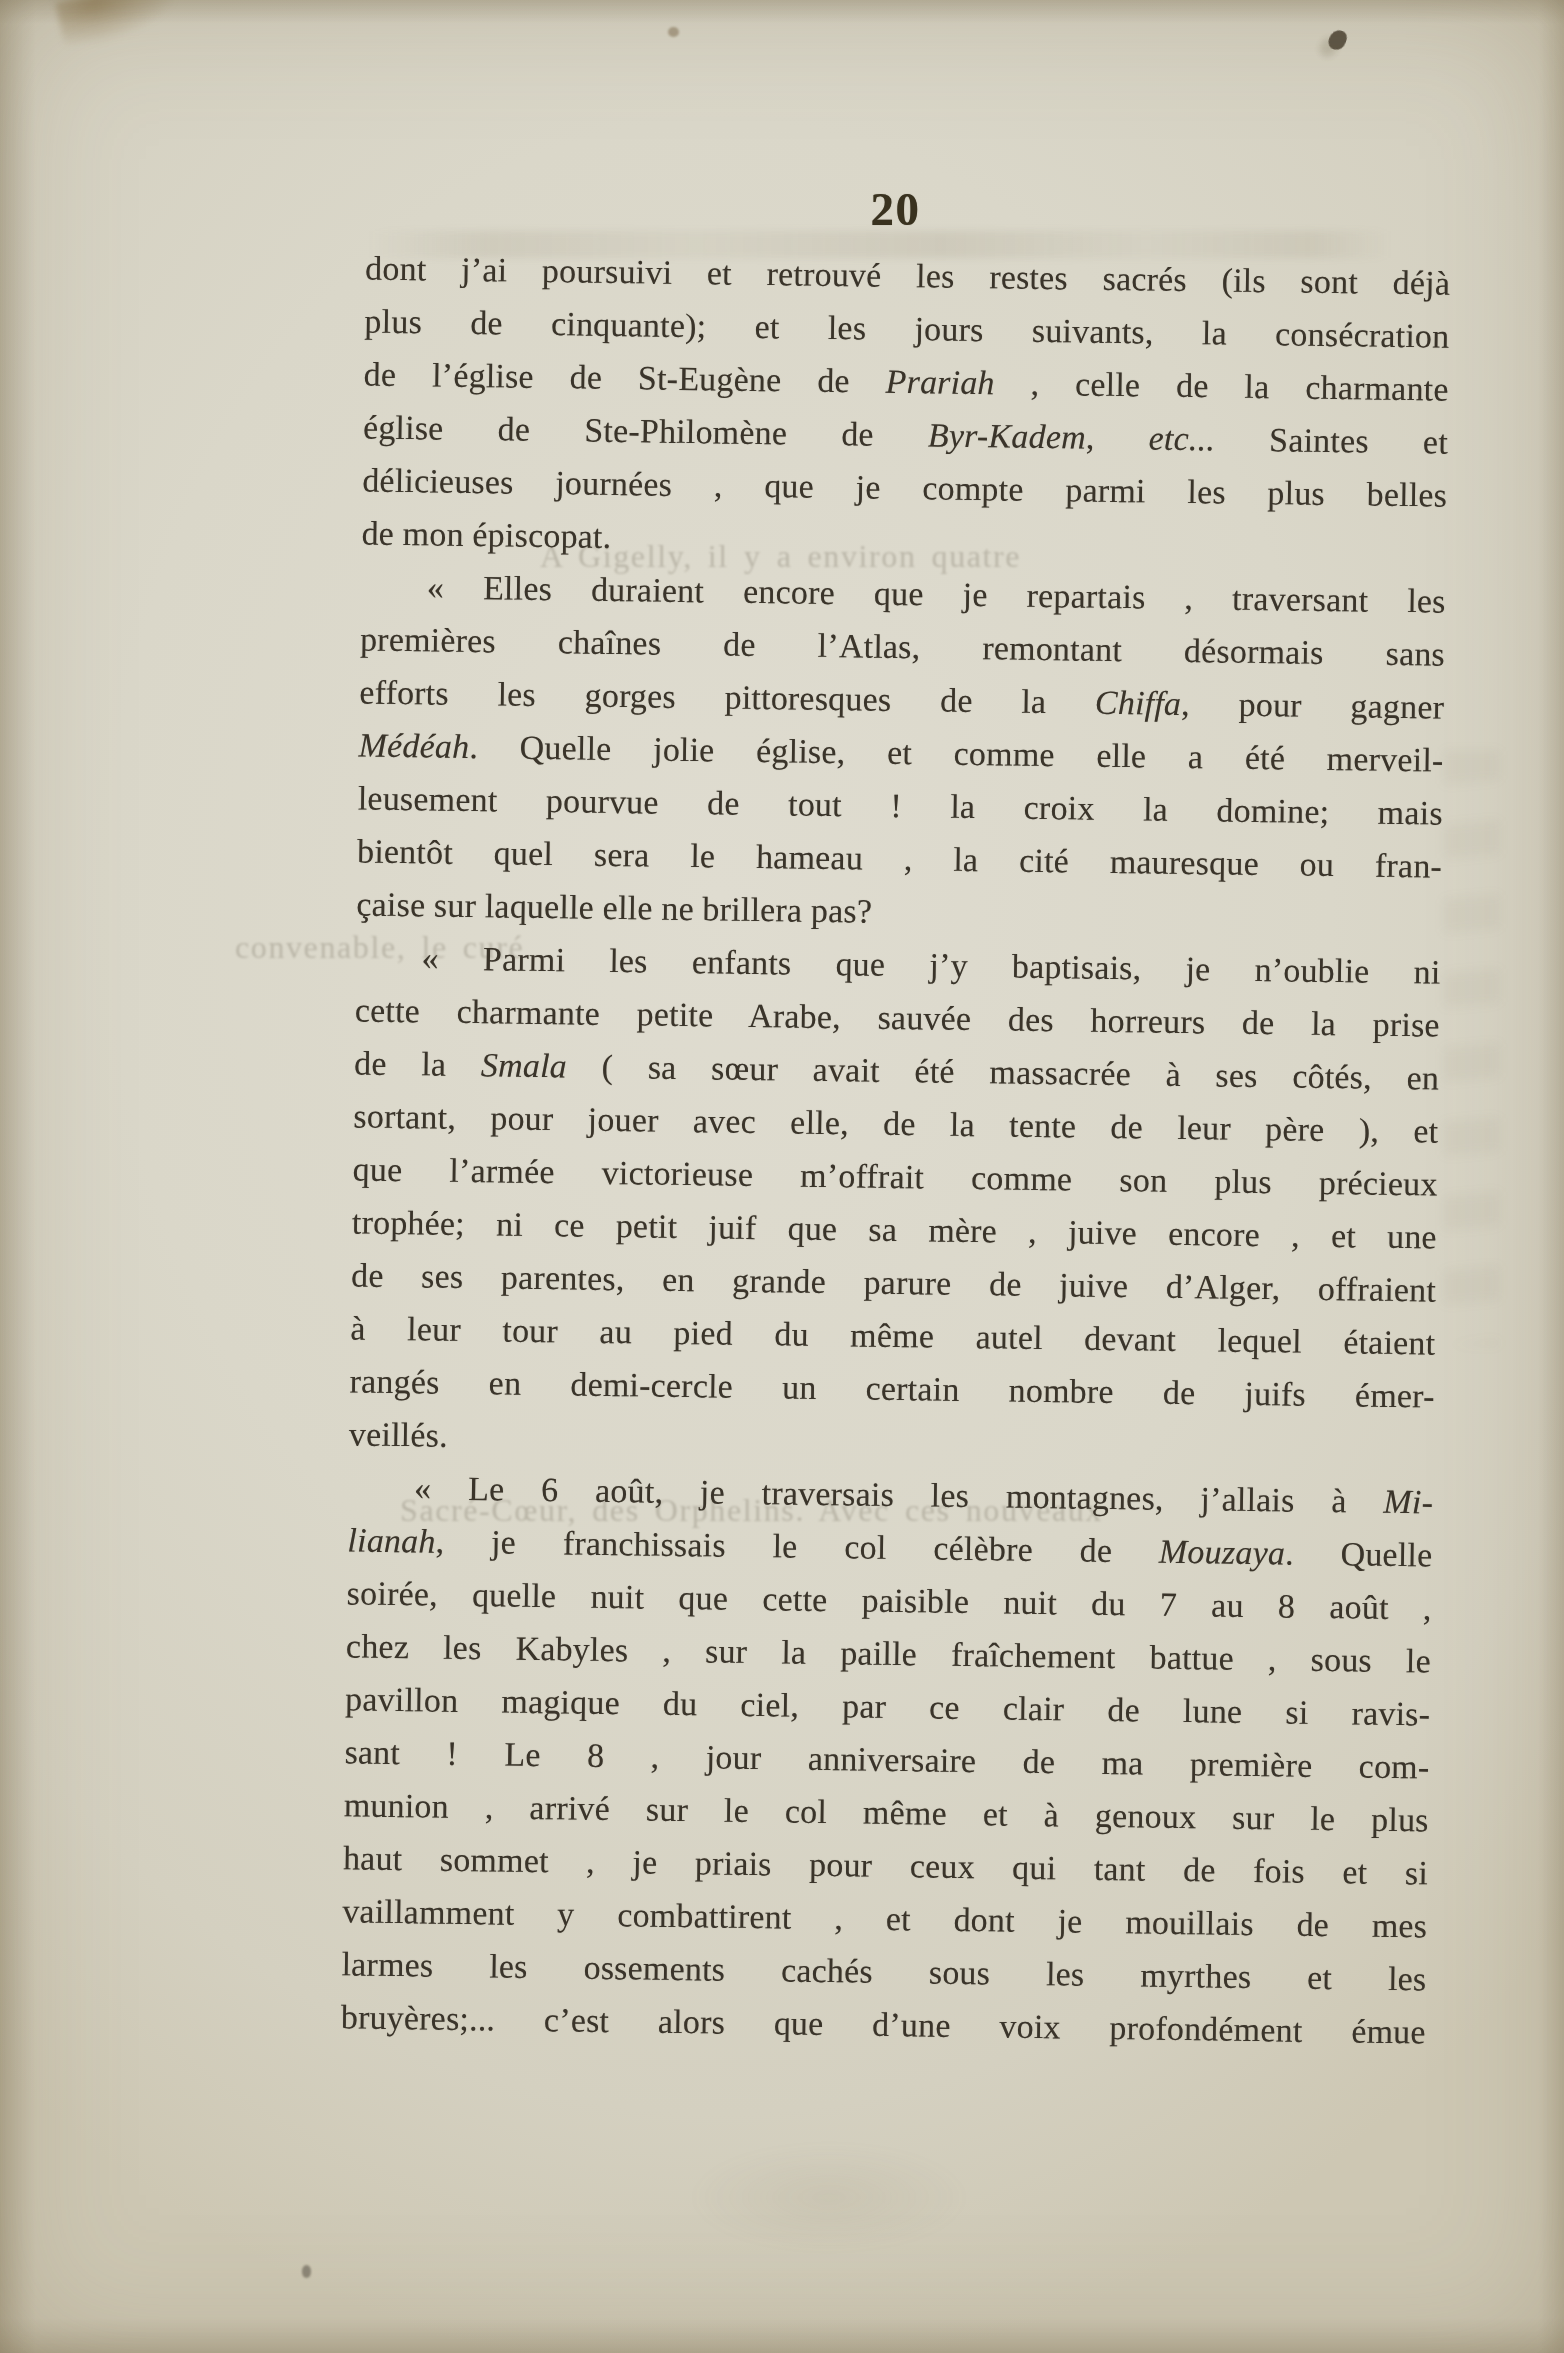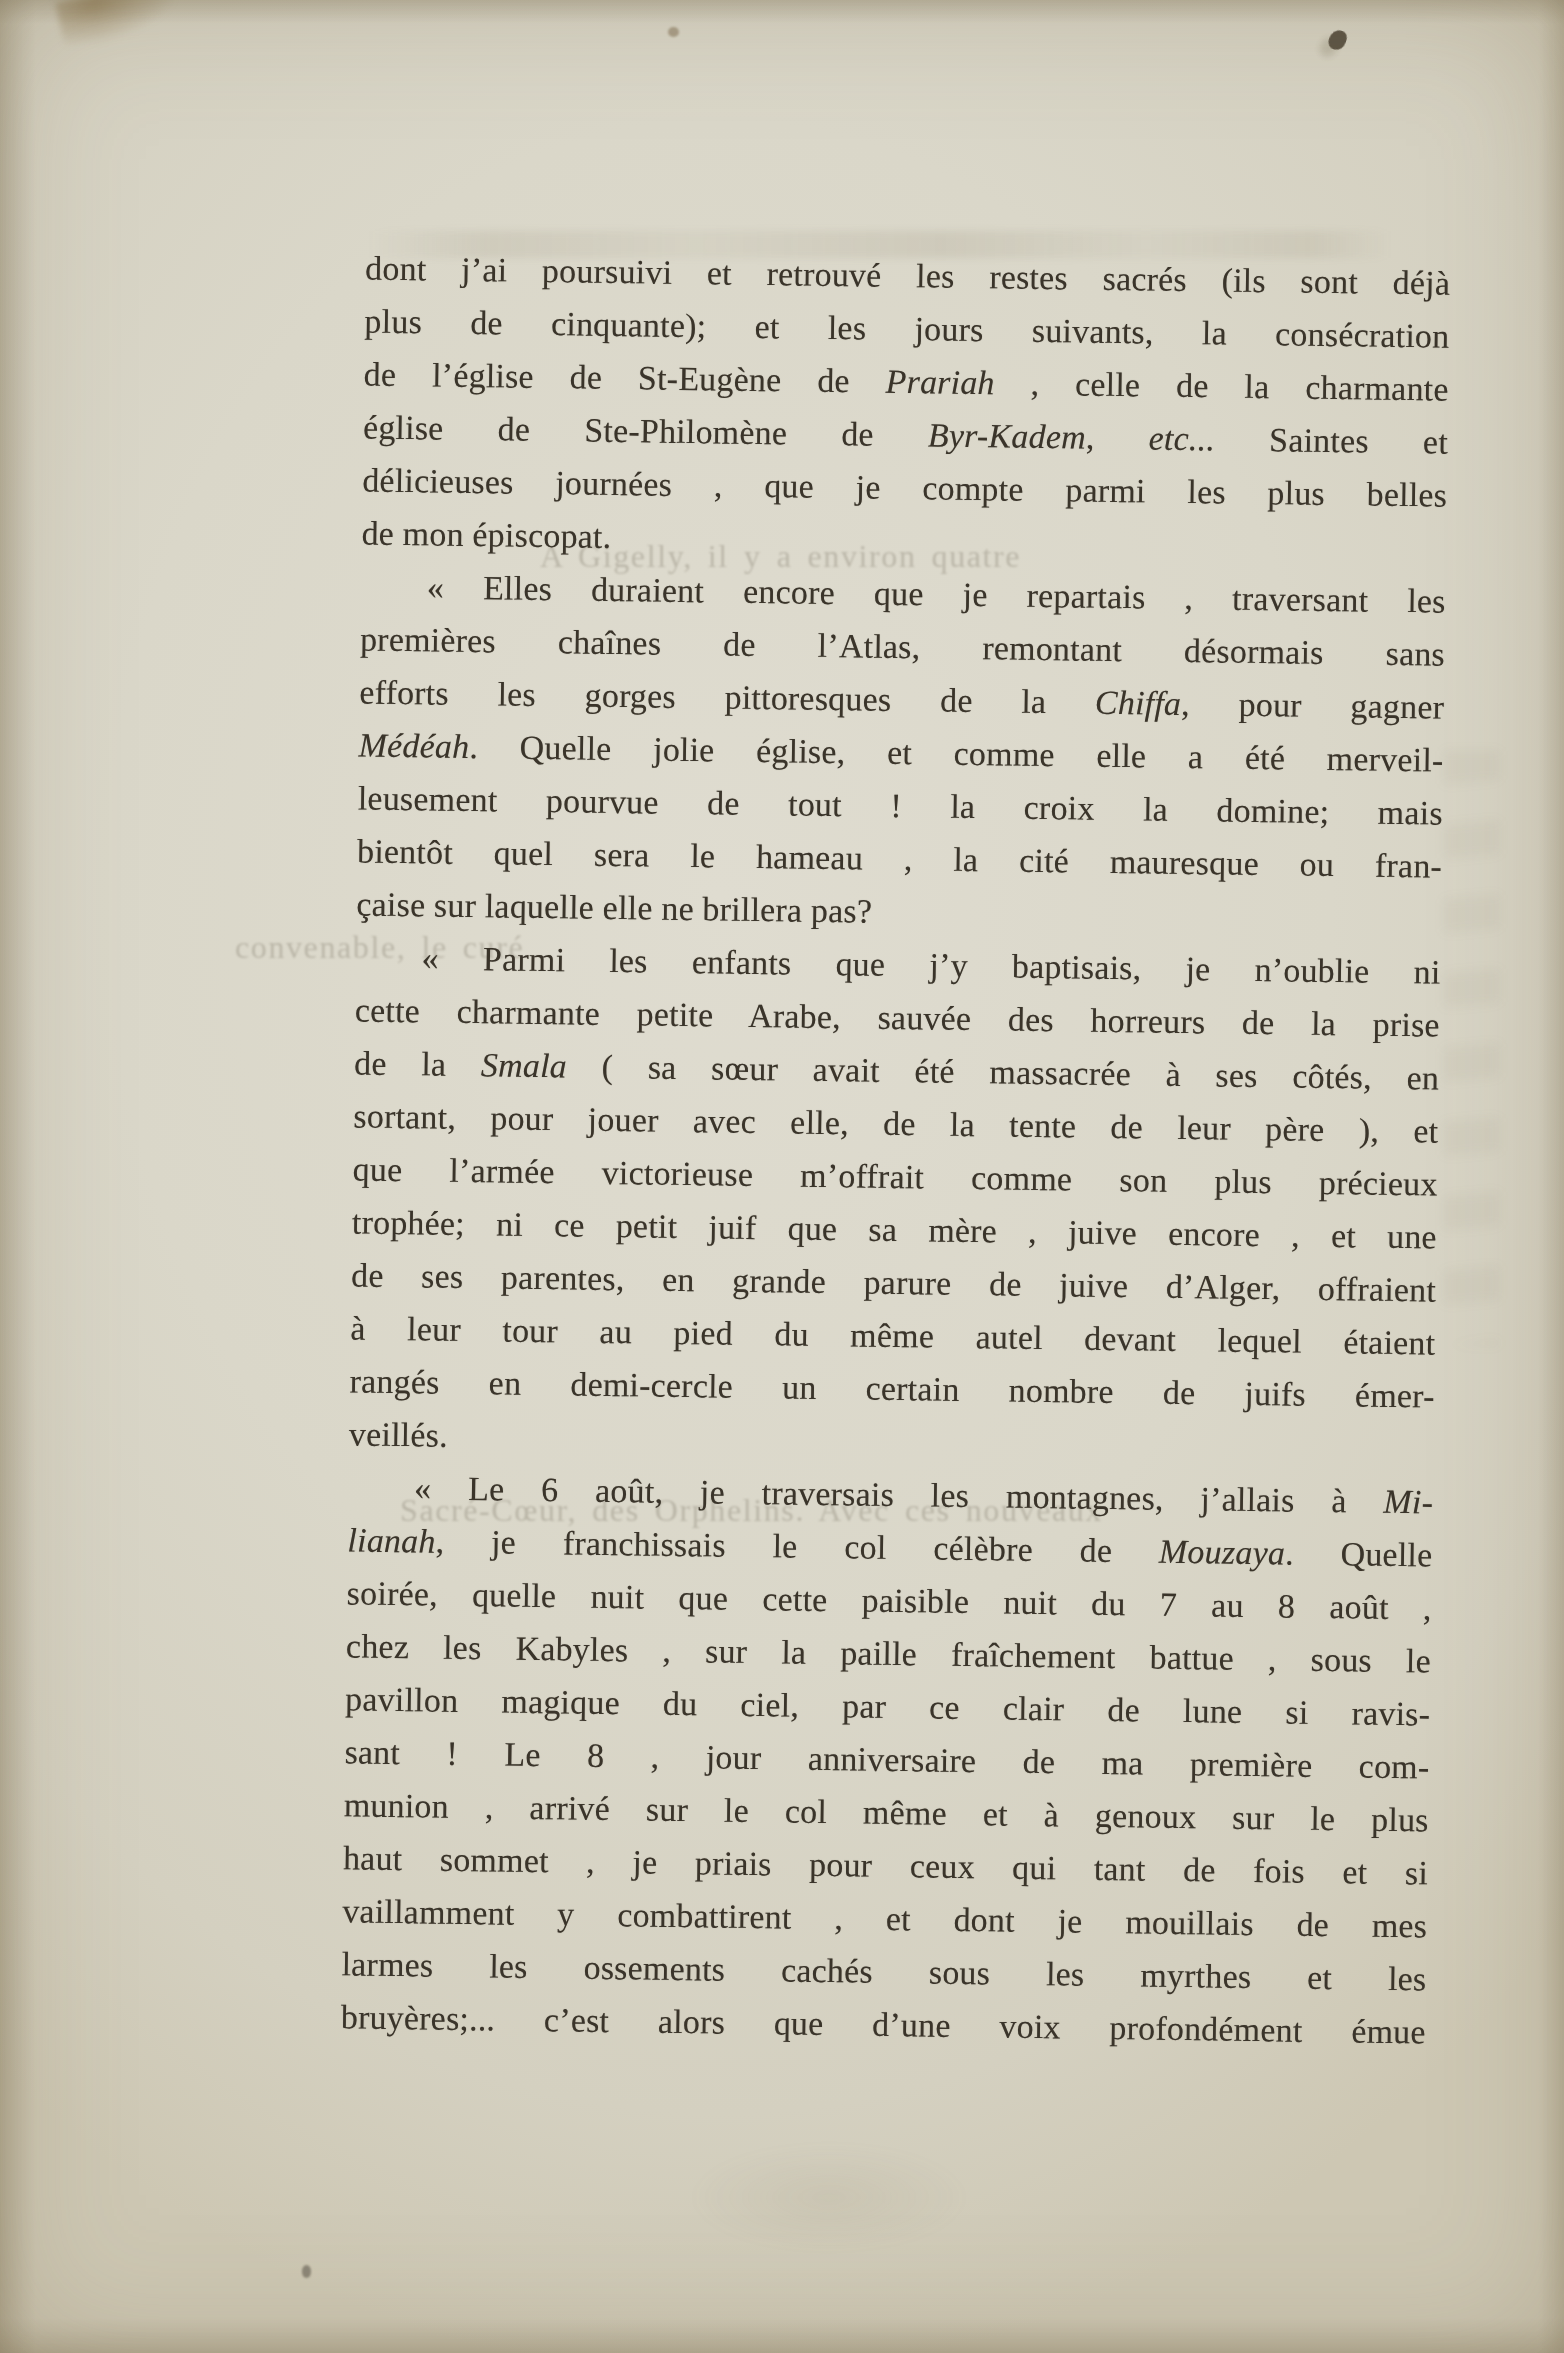--- a/index.html
+++ b/index.html
@@ -80,20 +80,21 @@
   <div class="smudge speck-bl"></div>
   <div class="smudge smudge-right"></div>
   <div class="smudge smudge-bottom"></div>
 
   <div id="ghost-layer">
       <div class="ghost" style="left: 540px; top: 538px;">A Gigelly, il y a environ quatre</div>
       <div class="ghost" style="left: 235px; top: 929px;">convenable, le curé</div>
       <div class="ghost" style="left: 400px; top: 1492px;">Sacré-Cœur, des Orphelins. Avec ces nouveaux</div>
     </div>
 
+  <div class="pageno">20</div>
 
   <div class="textblock" id="textblock">
       <div class="tline"><span>dont j’ai poursuivi et retrouvé les restes sacrés (ils sont déjà</span></div>
       <div class="tline"><span>plus de cinquante); et les jours suivants, la consécration</span></div>
       <div class="tline"><span>de l’église de St-Eugène de </span><i>Prariah</i><span> , celle de la charmante</span></div>
       <div class="tline"><span>église de Ste-Philomène de </span><i>Byr-Kadem</i><span>, </span><i>etc...</i><span> Saintes et</span></div>
       <div class="tline"><span>délicieuses journées , que je compte parmi les plus belles</span></div>
       <div class="tline tlast"><span>de mon épiscopat.</span></div>
       <div class="tline tindent"><span>« Elles duraient encore que je repartais , traversant les</span></div>
       <div class="tline"><span>premières chaînes de l’Atlas, remontant désormais sans</span></div>

